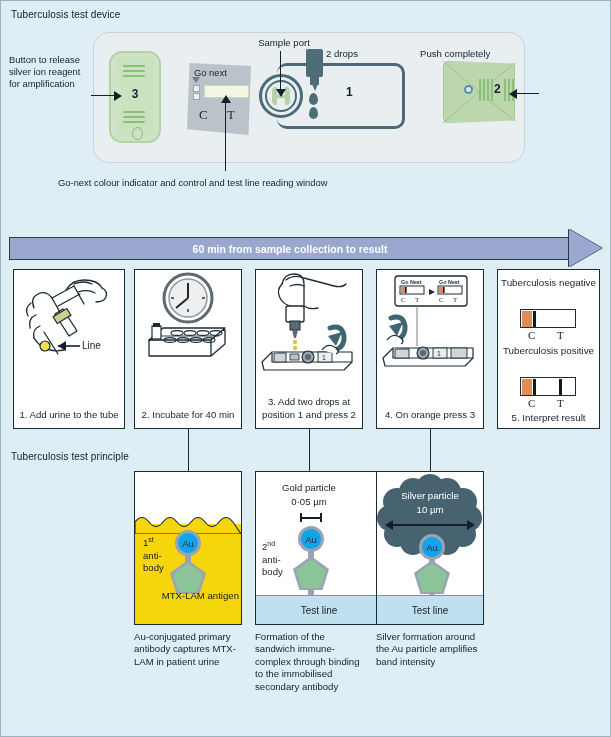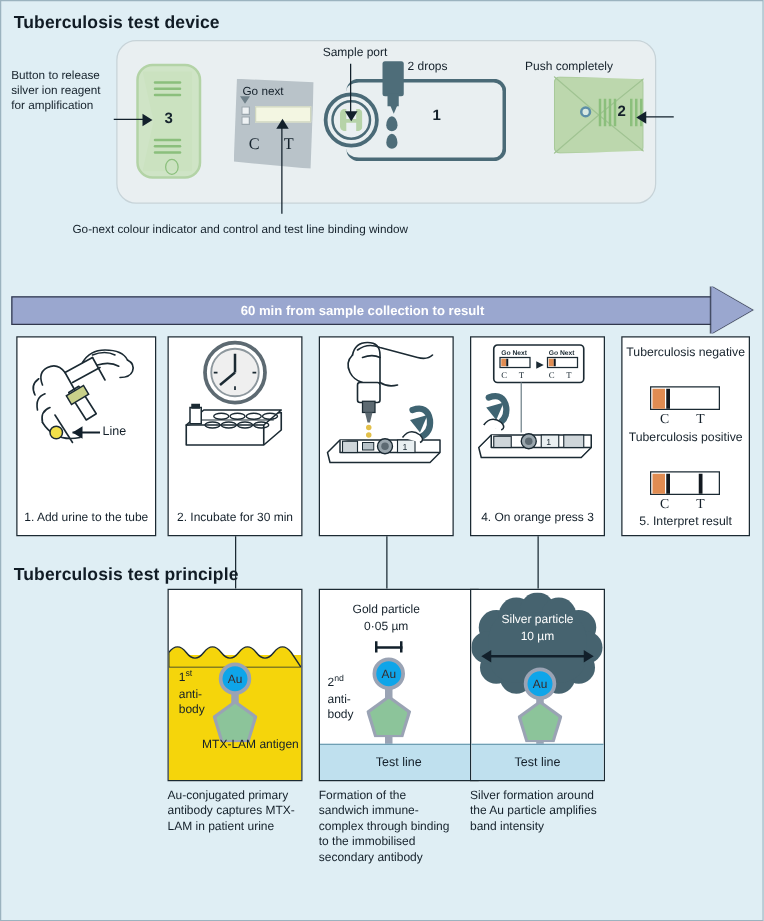--- a/index.html
+++ b/index.html
@@ -12,21 +12,21 @@
     position:relative;
   }
   .figure{
     position:absolute;inset:0;
     background:#dfeef4;
     border:1px solid #9bb3bf;
     box-sizing:border-box;
   }
   .sec-title{
     position:absolute;
-    font-size:14px;font-weight:bold;letter-spacing:0.1px;
+    font-size:10px;font-weight:normal;letter-spacing:0.1px;
     color:#111c25;
     white-space:nowrap;
   }
   
   #device-title{left:10px;top:8px;}
   .device-shell{
     position:absolute;left:92px;top:31px;width:432px;height:131px;
     background:#e9eff1;border:1px solid #c7d3d8;border-radius:16px;
     box-sizing:border-box;
   }
@@ -259,21 +259,21 @@
   <div class="ln" style="left:514px;top:92px;width:24px;height:1.4px"></div>
   <div class="arrowhead ah-left" style="left:508px;top:88px"></div>
 
   <div class="cap-txt" id="cap-sample">Sample port</div>
   <div class="ln" style="left:279px;top:50px;width:1.4px;height:42px"></div>
   <div class="arrowhead ah-down" style="left:275px;top:88px"></div>
 
   <div class="cap-txt" id="cap-drops">2 drops</div>
   <div class="cap-txt" id="cap-push">Push completely</div>
 
-  <div class="cap-txt" id="cap-bottom">Go-next colour indicator and control and test line binding window</div>
+  <div class="cap-txt" id="cap-bottom">Go-next colour indicator and control and test line reading window</div>
   <div class="ln" style="left:224px;top:98px;width:1.4px;height:72px"></div>
   <div class="arrowhead ah-up" style="left:220px;top:94px"></div>
 
   <div class="arrow-bar"></div>
   <div class="arrow-head-big"></div>
   <div class="arrow-txt">60 min from sample collection to result</div>
 
   <div class="pcard" id="pcard-1">
     <svg width="106" height="105" viewBox="0 0 106 105">
       <g fill="none" stroke="#1b2a33" stroke-width="1.3" stroke-linecap="round" stroke-linejoin="round">
@@ -324,21 +324,21 @@
         <ellipse cx="61" cy="70" rx="6" ry="2.4"></ellipse>
           <ellipse cx="74" cy="70" rx="6" ry="2.4"></ellipse>
         <ellipse cx="42" cy="63" rx="6" ry="2.4"></ellipse>
           <ellipse cx="55" cy="63" rx="6" ry="2.4"></ellipse>
         <ellipse cx="68" cy="63" rx="6" ry="2.4"></ellipse>
           <ellipse cx="81" cy="63" rx="6" ry="2.4"></ellipse>
       </g>
       <rect x="17" y="56" width="9" height="13" fill="#fff" stroke="#1b2a33" stroke-width="1.2"></rect>
       <rect x="18" y="53" width="7" height="4" fill="#1b2a33"></rect>
     </svg>
-    <div class="pcap">2. Incubate for 30 min</div>
+    <div class="pcap">2. Incubate for 40 min</div>
   </div>
 
   <div class="pcard" id="pcard-3">
     <svg width="106" height="110" viewBox="0 0 106 110">
       <g fill="none" stroke="#1b2a33" stroke-width="1.3" stroke-linecap="round" stroke-linejoin="round">
         <path d="M26 14 q2 -10 12 -10 q10 0 10 10 l0 22"></path>
         <path d="M30 10 q8 -6 18 -2 l30 8 q8 2 12 -2"></path>
         <path d="M34 16 q8 -3 14 0"></path>
         <path d="M26 14 q-6 6 -2 14 q3 6 10 8"></path>
         <path d="M48 36 q6 4 14 2"></path>
@@ -355,20 +355,21 @@
       <rect x="18" y="83" width="12" height="9" fill="#cfd6da" stroke="#1b2a33" stroke-width="0.9"></rect>
       <rect x="34" y="84" width="9" height="6" fill="#b9c3c9" stroke="#1b2a33" stroke-width="0.8"></rect>
       <circle cx="52" cy="87" r="6" fill="#9aa6ad" stroke="#1b2a33" stroke-width="1.1"></circle>
       <circle cx="52" cy="87" r="3" fill="#5d6a72"></circle>
       <rect x="62" y="82" width="14" height="10" fill="#e9eff1" stroke="#1b2a33" stroke-width="0.9"></rect>
       <text x="66" y="90" font-size="7" font-family="Liberation Sans" fill="#1b2a33">1</text>
       <path d="M74 58 q12 -4 14 8 q1 10 -8 14" fill="none" stroke="#3f6472" stroke-width="5" stroke-linecap="round"></path>
       <polygon points="72,66 86,62 80,76" fill="#3f6472"></polygon>
       <path d="M66 80 q6 -8 14 -2 q4 4 0 6" fill="#fff" stroke="#1b2a33" stroke-width="1.2"></path>
     </svg>
+    <div class="pcap">3. Add two drops at position 1 and press 2</div>
   </div>
 
   <div class="pcard" id="pcard-4">
     <svg width="106" height="110" viewBox="0 0 106 110">
       <rect x="18" y="6" width="72" height="30" rx="3" fill="#fff" stroke="#1b2a33" stroke-width="1.3"></rect>
       <g>
         <text x="24" y="14" font-size="5.4" font-weight="bold" font-family="Liberation Sans" fill="#1b2a33">Go Next</text>
         <rect x="23" y="16" width="24" height="8" fill="#fff" stroke="#1b2a33" stroke-width="1"></rect>
         <rect x="24" y="17" width="4" height="6" fill="#e08c52"></rect>
         <rect x="28" y="17" width="1.6" height="6" fill="#11181f"></rect>

